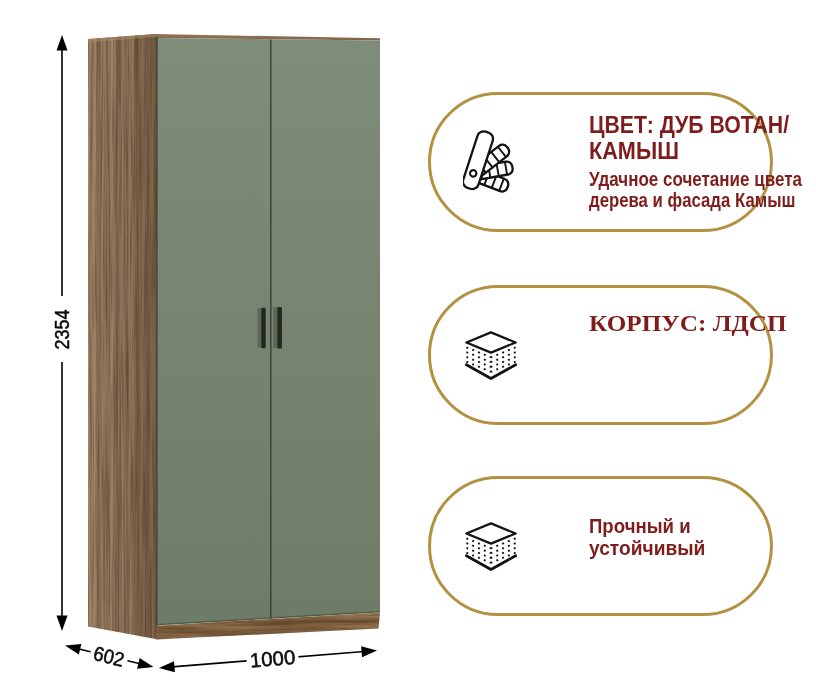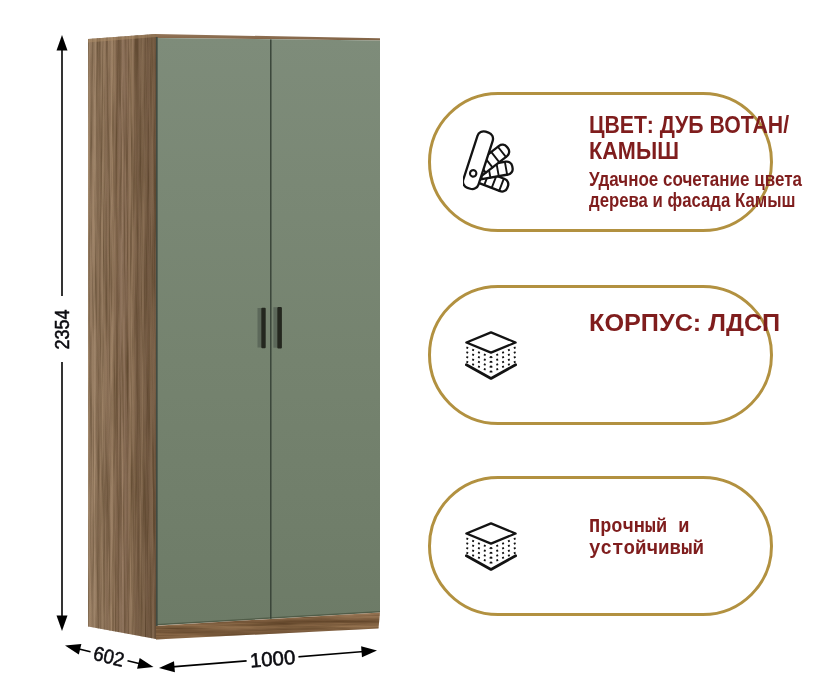--- a/index.html
+++ b/index.html
@@ -157,21 +157,21 @@
       <div class="tl" style="transform:scaleX(.904)">ЦВЕТ: ДУБ ВОТАН/</div>
       <div class="tl" style="transform:scaleX(.922)">КАМЫШ</div>
     </div>
     <div class="psub" style="margin-top:4.6px;line-height:20.5px;">
       <div class="tl" style="transform:scaleX(.850)">Удачное сочетание цвета</div>
       <div class="tl" style="transform:scaleX(.838)">дерева и фасада Камыш</div>
     </div>
   </div>
 </div>
 
-<div class="pill" style="top:284.5px;">
+<div class="pill" style="top:284.5px;font-family:Liberation Serif, serif;">
   <svg class="picon" style="left:34px;top:43.2px;" width="52" height="49" viewBox="0 0 52 49">
     <g stroke="#131313" fill="none">
       <polygon points="26,1.4 50.6,11.5 26,21.6 1.4,11.5" stroke-width="2.3" stroke-linejoin="round"></polygon>
       <path d="M1.4,33.8 L26,47.4 L50.6,33.8" stroke-width="2.8" stroke-linejoin="round" stroke-linecap="round"></path>
       <g stroke-width="1.9" stroke-dasharray="1.9 4.4">
         <path d="M1.4,16.3 L26,26.4 M1.4,21.1 L26,31.2 M1.4,25.9 L26,36.0 M1.4,30.7 L26,40.8"></path>
         <path d="M50.6,16.3 L26,26.4 M50.6,21.1 L26,31.2 M50.6,25.9 L26,36.0 M50.6,30.7 L26,40.8"></path>
       </g>
     </g>
   </svg>
@@ -187,19 +187,19 @@
     <g stroke="#131313" fill="none">
       <polygon points="26,1.4 50.6,11.5 26,21.6 1.4,11.5" stroke-width="2.3" stroke-linejoin="round"></polygon>
       <path d="M1.4,33.8 L26,47.4 L50.6,33.8" stroke-width="2.8" stroke-linejoin="round" stroke-linecap="round"></path>
       <g stroke-width="1.9" stroke-dasharray="1.9 4.4">
         <path d="M1.4,16.3 L26,26.4 M1.4,21.1 L26,31.2 M1.4,25.9 L26,36.0 M1.4,30.7 L26,40.8"></path>
         <path d="M50.6,16.3 L26,26.4 M50.6,21.1 L26,31.2 M50.6,25.9 L26,36.0 M50.6,30.7 L26,40.8"></path>
       </g>
     </g>
   </svg>
   <div class="ptxt" style="top:32.1px;">
-    <div class="psub" style="margin-top:5px;font-family:Liberation Mono, monospace;">
+    <div class="psub" style="margin-top:5px;">
       <div class="tl" style="transform:scaleX(.930)">Прочный и</div>
       <div class="tl" style="transform:scaleX(.959)">устойчивый</div>
     </div>
   </div>
 </div>
 </div>
 
 </body></html>

